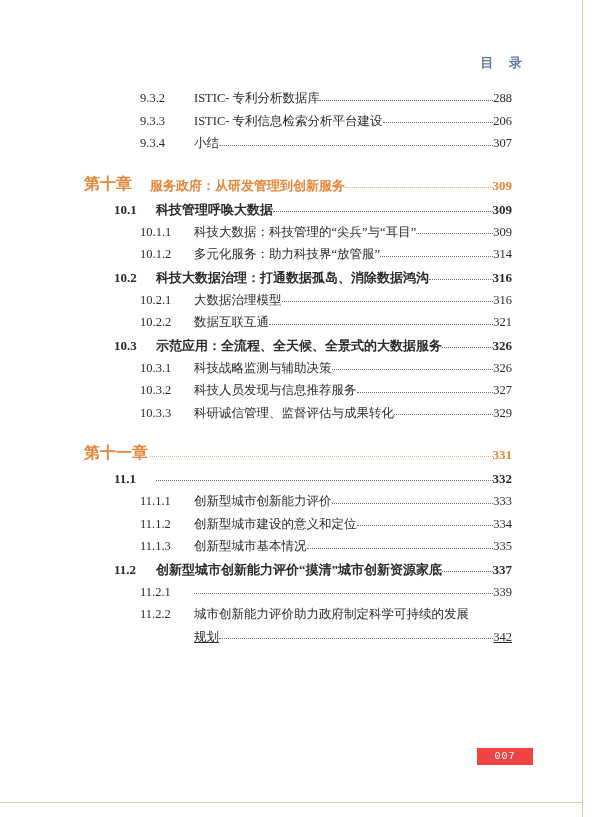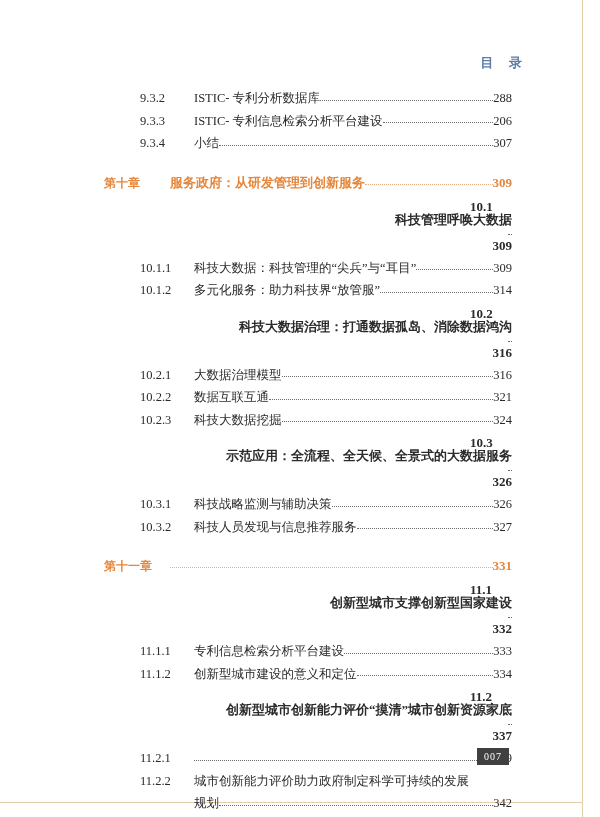--- a/index.html
+++ b/index.html
@@ -102,63 +102,63 @@
 
   
   .entry.chapter {
     color: #e5863b;
     font-weight: bold;
     font-size: 13px;
     margin-top: 26px;
     margin-bottom: 11px;
     padding-left: 0px;
   }
-  .entry.chapter .num { width: 66px; font-size: 12px; margin-left: 20px; }
+  .entry.chapter .num { width: 66px; font-size: 16px; }
   .entry.chapter .leader::after { border-bottom-color: #e7a濃; }
   .entry.chapter .leader::after { border-bottom: 1px dotted #eab085; }
   .entry.chapter .pg { color: #e5863b; }
 
   
   .entry.lvl1 {
     font-size: 13px;
     font-weight: bold;
     padding-left: 30px;
     margin-bottom: 10px;
-    flex-direction: column;
   }
   .entry.lvl1 .num { width: 42px; }
 
   
   .entry.lvl2 {
     font-size: 12.5px;
     font-weight: normal;
     padding-left: 56px;
     margin-bottom: 10px;
   }
   .entry.lvl2 .num { width: 54px; }
 
   
   .entry.cont {
     font-size: 12.5px;
     font-weight: normal;
     padding-left: 110px;
     margin-bottom: 10px;
+    text-decoration: underline;
   }
   .entry.cont .num { width: 0; }
 
   
   .folio {
     position: absolute;
     left: 477px;
     top: 748px;
-    width: 32px;
+    width: 56px;
     height: 17px;
-    background: #404040;
+    background: #ef4444;
     color: #ffffff;
-    font-family: Liberation Serif, serif;
+    font-family: Liberation Mono, monospace;
     font-size: 10px;
     letter-spacing: 1px;
     display: flex;
     align-items: center;
     justify-content: center;
   }
 </style>
 </head>
 <body>
 
@@ -223,66 +223,71 @@
         <span class="title">大数据治理模型</span>
         <span class="leader"></span>
         <span class="pg">316</span>
       </div>
       <div class="entry lvl2">
         <span class="num">10.2.2</span>
         <span class="title">数据互联互通</span>
         <span class="leader"></span>
         <span class="pg">321</span>
       </div>
-      <div class="entry lvl2">
-        <span class="num">10.2.3</span>
-        <span class="title">科技大数据挖掘</span>
-        <span class="leader"></span>
-        <span class="pg">324</span>
-      </div>
       <div class="entry lvl1">
         <span class="num">10.3</span>
         <span class="title">示范应用：全流程、全天候、全景式的大数据服务</span>
         <span class="leader"></span>
         <span class="pg">326</span>
       </div>
       <div class="entry lvl2">
         <span class="num">10.3.1</span>
         <span class="title">科技战略监测与辅助决策</span>
         <span class="leader"></span>
         <span class="pg">326</span>
       </div>
       <div class="entry lvl2">
         <span class="num">10.3.2</span>
         <span class="title">科技人员发现与信息推荐服务</span>
         <span class="leader"></span>
         <span class="pg">327</span>
       </div>
+      <div class="entry lvl2">
+        <span class="num">10.3.3</span>
+        <span class="title">科研诚信管理、监督评估与成果转化</span>
+        <span class="leader"></span>
+        <span class="pg">329</span>
+      </div>
       <div class="entry chapter">
         <span class="num">第十一章</span>
         <span class="leader"></span>
         <span class="pg">331</span>
       </div>
       <div class="entry lvl1">
         <span class="num">11.1</span>
-        <span class="title">创新型城市支撑创新型国家建设</span>
         <span class="leader"></span>
         <span class="pg">332</span>
       </div>
       <div class="entry lvl2">
         <span class="num">11.1.1</span>
-        <span class="title">专利信息检索分析平台建设</span>
+        <span class="title">创新型城市创新能力评价</span>
         <span class="leader"></span>
         <span class="pg">333</span>
       </div>
       <div class="entry lvl2">
         <span class="num">11.1.2</span>
         <span class="title">创新型城市建设的意义和定位</span>
         <span class="leader"></span>
         <span class="pg">334</span>
+      </div>
+      <div class="entry lvl2">
+        <span class="num">11.1.3</span>
+        <span class="title">创新型城市基本情况</span>
+        <span class="leader"></span>
+        <span class="pg">335</span>
       </div>
       <div class="entry lvl1">
         <span class="num">11.2</span>
         <span class="title">创新型城市创新能力评价“摸清”城市创新资源家底</span>
         <span class="leader"></span>
         <span class="pg">337</span>
       </div>
       <div class="entry lvl2">
         <span class="num">11.2.1</span>
         <span class="leader"></span>

